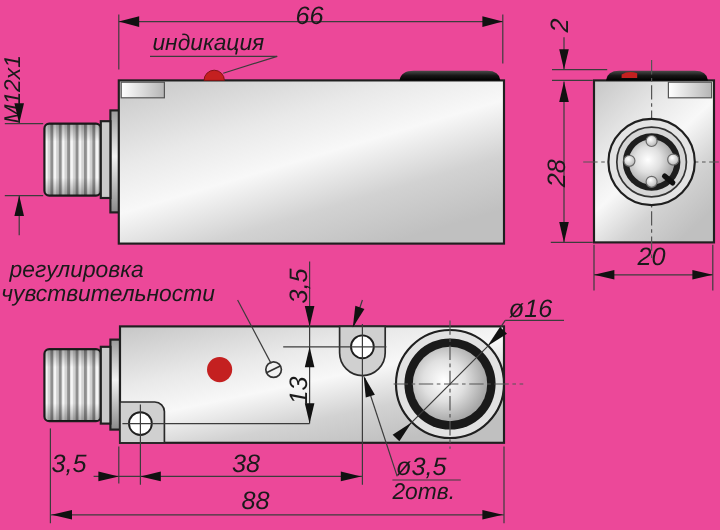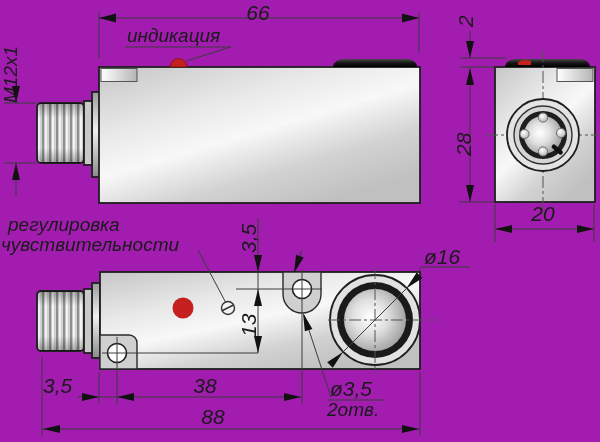--- a/index.html
+++ b/index.html
@@ -1,16 +1,16 @@
 <!DOCTYPE html>
 <html><head>
 <meta charset="utf-8">
 <style>
   html,body{margin:0;padding:0;background:#ffffff;}
-  #canvas{width:600px;height:442px;position:relative;background:#a21caf;overflow:hidden;}
+  #canvas{width:600px;height:442px;position:relative;background:#ec4899;overflow:hidden;}
   svg{display:block;}
   .dim-text{font-family:"Liberation Sans",sans-serif;font-style:italic;font-size:21px;fill:#1a1a1a;}
   .dim-text-sm{font-family:"Liberation Sans",sans-serif;font-style:italic;font-size:19px;fill:#1a1a1a;}
   .thin{stroke:#3c3c3c;stroke-width:1;fill:none;}
   .outline{stroke:#1f1f1f;stroke-width:1.8;}
   .arrow{fill:#111;stroke:none;}
   .cl{stroke:#555;stroke-width:1;fill:none;stroke-dasharray:12 3 3 3;}
 </style>
 </head>
 <body>

